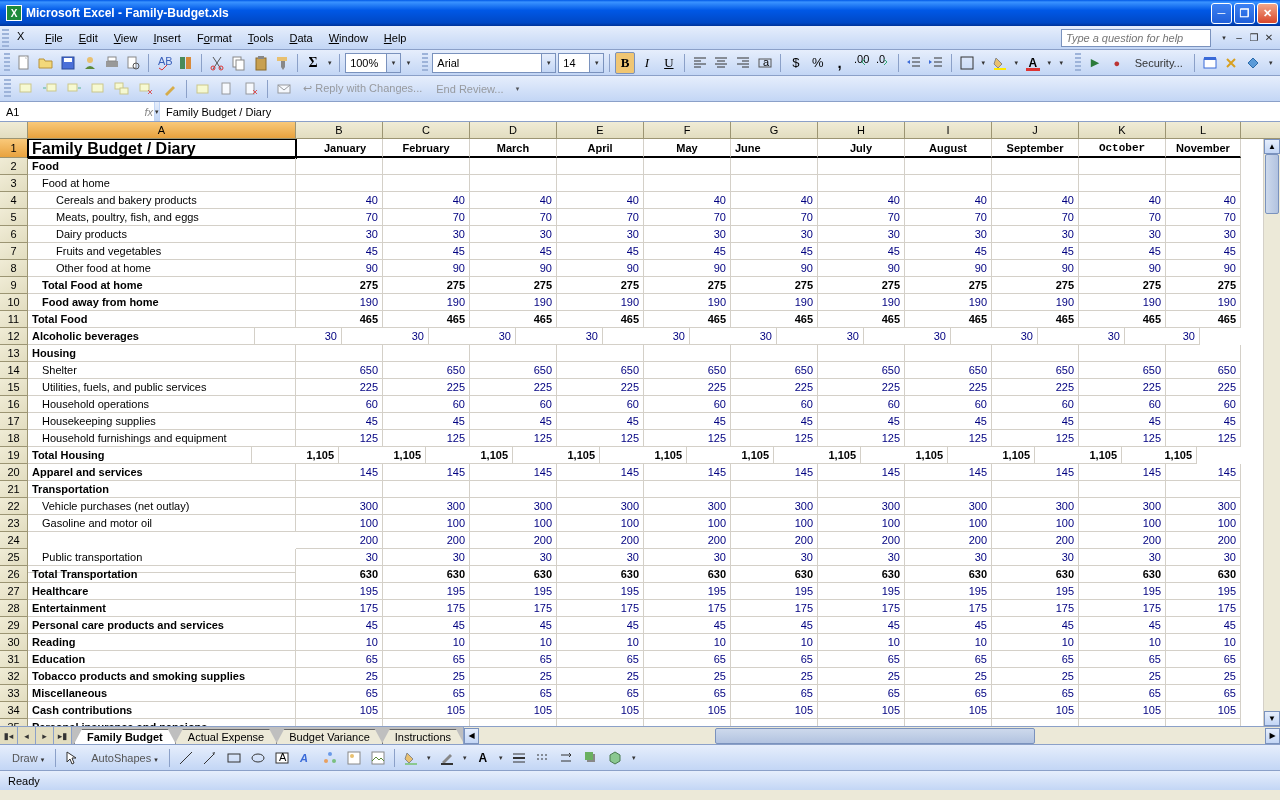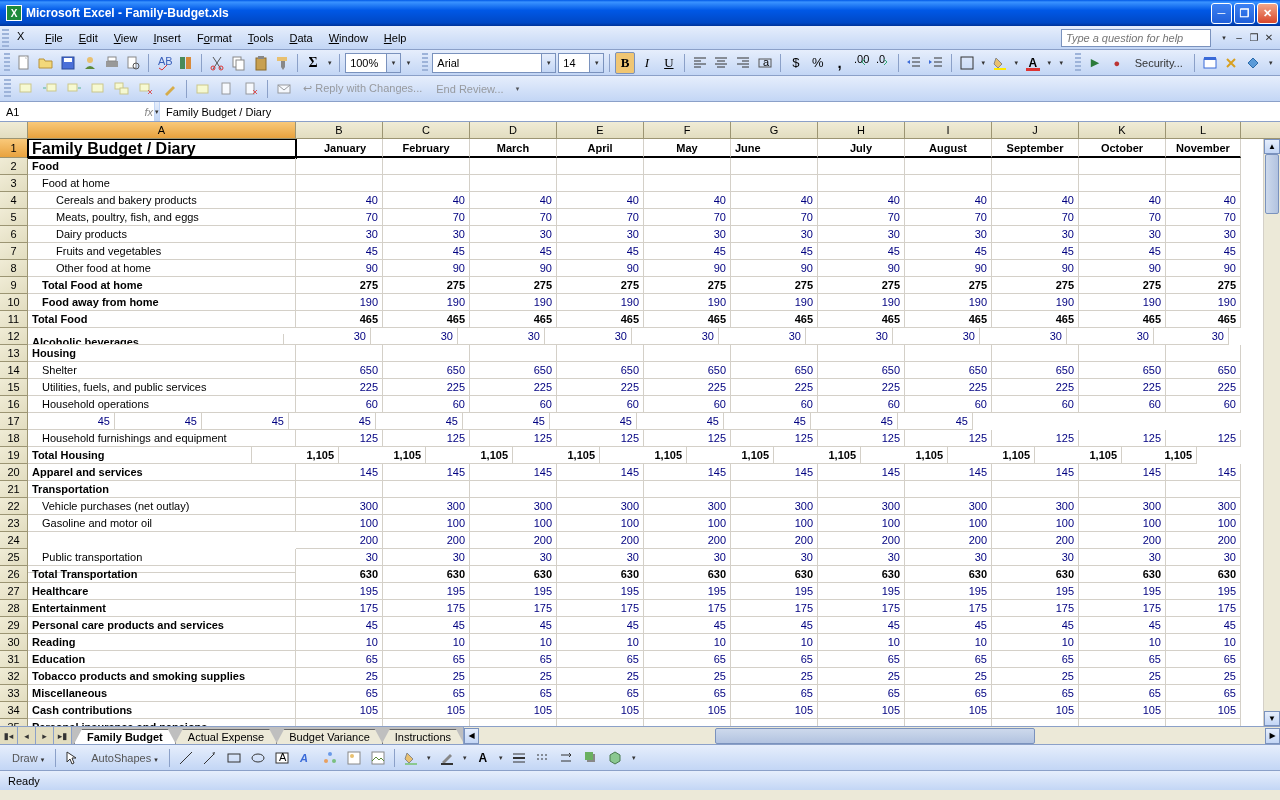--- a/index.html
+++ b/index.html
@@ -442,21 +442,21 @@
         <div class="cell title active" style="width: 268px; border-bottom: 2px solid rgb(0, 0, 0);">Family Budget / Diary</div>
         <div class="cell bold" style="text-align: center; border-bottom: 2px solid rgb(0, 0, 0); width: 87px; padding-left: 16px;">January</div>
         <div class="cell bold" style="text-align: center; border-bottom: 2px solid rgb(0, 0, 0); width: 87px;">February</div>
         <div class="cell bold" style="text-align: center; border-bottom: 2px solid rgb(0, 0, 0); width: 87px;">March</div>
         <div class="cell bold" style="text-align: center; border-bottom: 2px solid rgb(0, 0, 0); width: 87px;">April</div>
         <div class="cell bold" style="text-align: center; border-bottom: 2px solid rgb(0, 0, 0); width: 87px;">May</div>
         <div class="cell bold" style="text-align: left; border-bottom: 2px solid rgb(0, 0, 0); width: 87px;">June</div>
         <div class="cell bold" style="text-align: center; border-bottom: 2px solid rgb(0, 0, 0); width: 87px;">July</div>
         <div class="cell bold" style="text-align: center; border-bottom: 2px solid rgb(0, 0, 0); width: 87px;">August</div>
         <div class="cell bold" style="text-align: center; border-bottom: 2px solid rgb(0, 0, 0); width: 87px;">September</div>
-        <div class="cell bold" style="text-align: center; border-bottom: 2px solid rgb(0, 0, 0); width: 87px;">October</div>
+        <div class="cell bold" style="text-align: center; border-bottom: 2px solid rgb(0, 0, 0); width: 87px; font-family: Liberation Mono, monospace;">October</div>
         <div class="cell bold" style="text-align: center; border-bottom: 2px solid rgb(0, 0, 0); width: 75px;">November</div>
       </div>
       <div class="row">
         <div class="rowh">2</div>
         <div class="cell bold" style="width: 268px;">Food</div>
         <div class="cell" style="width: 87px;"></div>
         <div class="cell" style="width: 87px;"></div>
         <div class="cell" style="width: 87px;"></div>
         <div class="cell" style="width: 87px;"></div>
         <div class="cell" style="width: 87px;"></div>
@@ -597,21 +597,21 @@
         <div class="cell total" style="width: 87px;">465</div>
         <div class="cell total" style="width: 87px;">465</div>
         <div class="cell total" style="width: 87px;">465</div>
         <div class="cell total" style="width: 87px;">465</div>
         <div class="cell total" style="width: 87px;">465</div>
         <div class="cell total" style="width: 87px;">465</div>
         <div class="cell total" style="width: 75px;">465</div>
       </div>
       <div class="row">
         <div class="rowh">12</div>
-        <div class="cell bold" style="width: 256px; margin-top: 6px;">Alcoholic beverages</div>
+        <div class="cell bold" style="width: 227px;">Alcoholic beverages</div>
         <div class="cell num" style="width: 87px;">30</div>
         <div class="cell num" style="width: 87px;">30</div>
         <div class="cell num" style="width: 87px;">30</div>
         <div class="cell num" style="width: 87px;">30</div>
         <div class="cell num" style="width: 87px;">30</div>
         <div class="cell num" style="width: 87px;">30</div>
         <div class="cell num" style="width: 87px;">30</div>
         <div class="cell num" style="width: 87px;">30</div>
         <div class="cell num" style="width: 87px;">30</div>
         <div class="cell num" style="width: 87px;">30</div>
@@ -672,20 +672,21 @@
         <div class="cell num" style="width: 87px;">60</div>
         <div class="cell num" style="width: 87px;">60</div>
         <div class="cell num" style="width: 87px;">60</div>
         <div class="cell num" style="width: 87px;">60</div>
         <div class="cell num" style="width: 87px;">60</div>
         <div class="cell num" style="width: 87px;">60</div>
         <div class="cell num" style="width: 75px;">60</div>
       </div>
       <div class="row">
         <div class="rowh">17</div>
+        <div class="cell indent1" style="width: 268px;">Housekeeping supplies</div>
         <div class="cell num" style="width: 87px;">45</div>
         <div class="cell num" style="width: 87px;">45</div>
         <div class="cell num" style="width: 87px;">45</div>
         <div class="cell num" style="width: 87px;">45</div>
         <div class="cell num" style="width: 87px;">45</div>
         <div class="cell num" style="width: 87px;">45</div>
         <div class="cell num" style="width: 87px;">45</div>
         <div class="cell num" style="width: 87px;">45</div>
         <div class="cell num" style="width: 87px;">45</div>
         <div class="cell num" style="width: 87px;">45</div>

